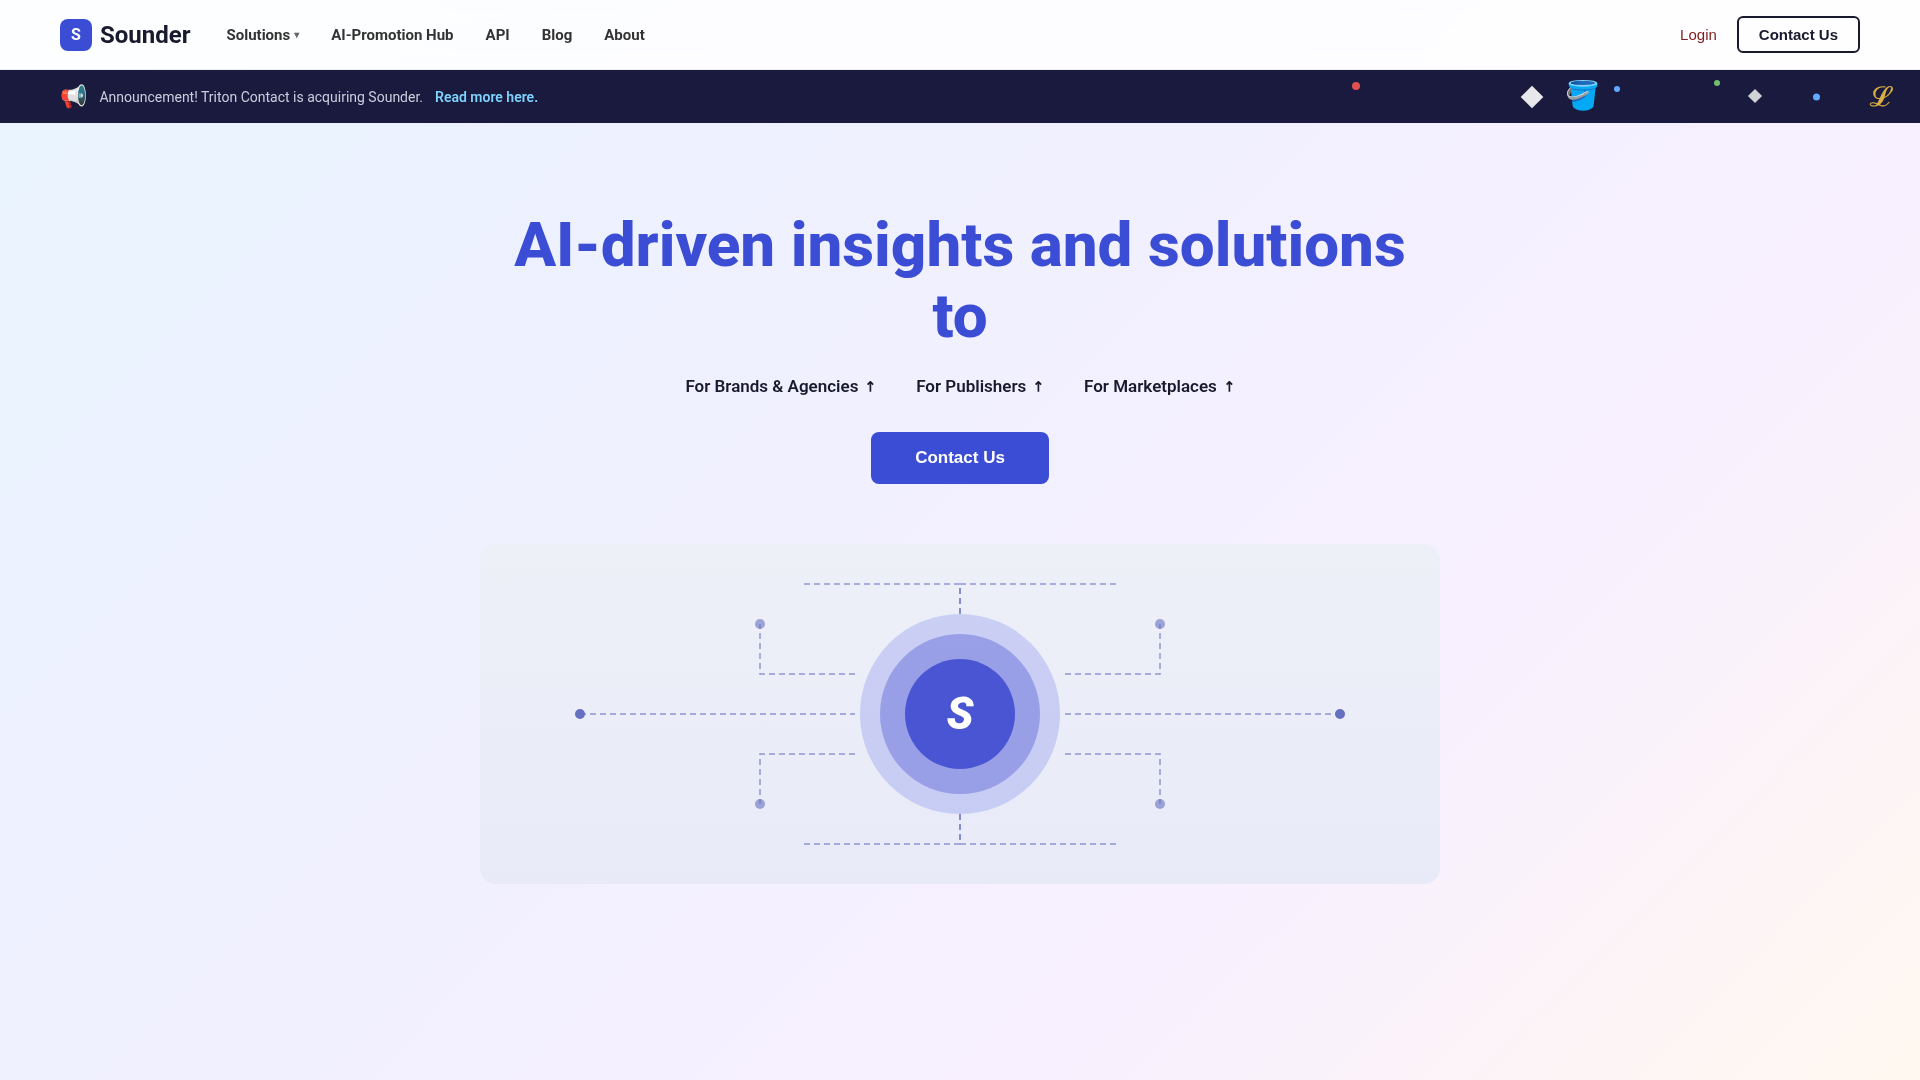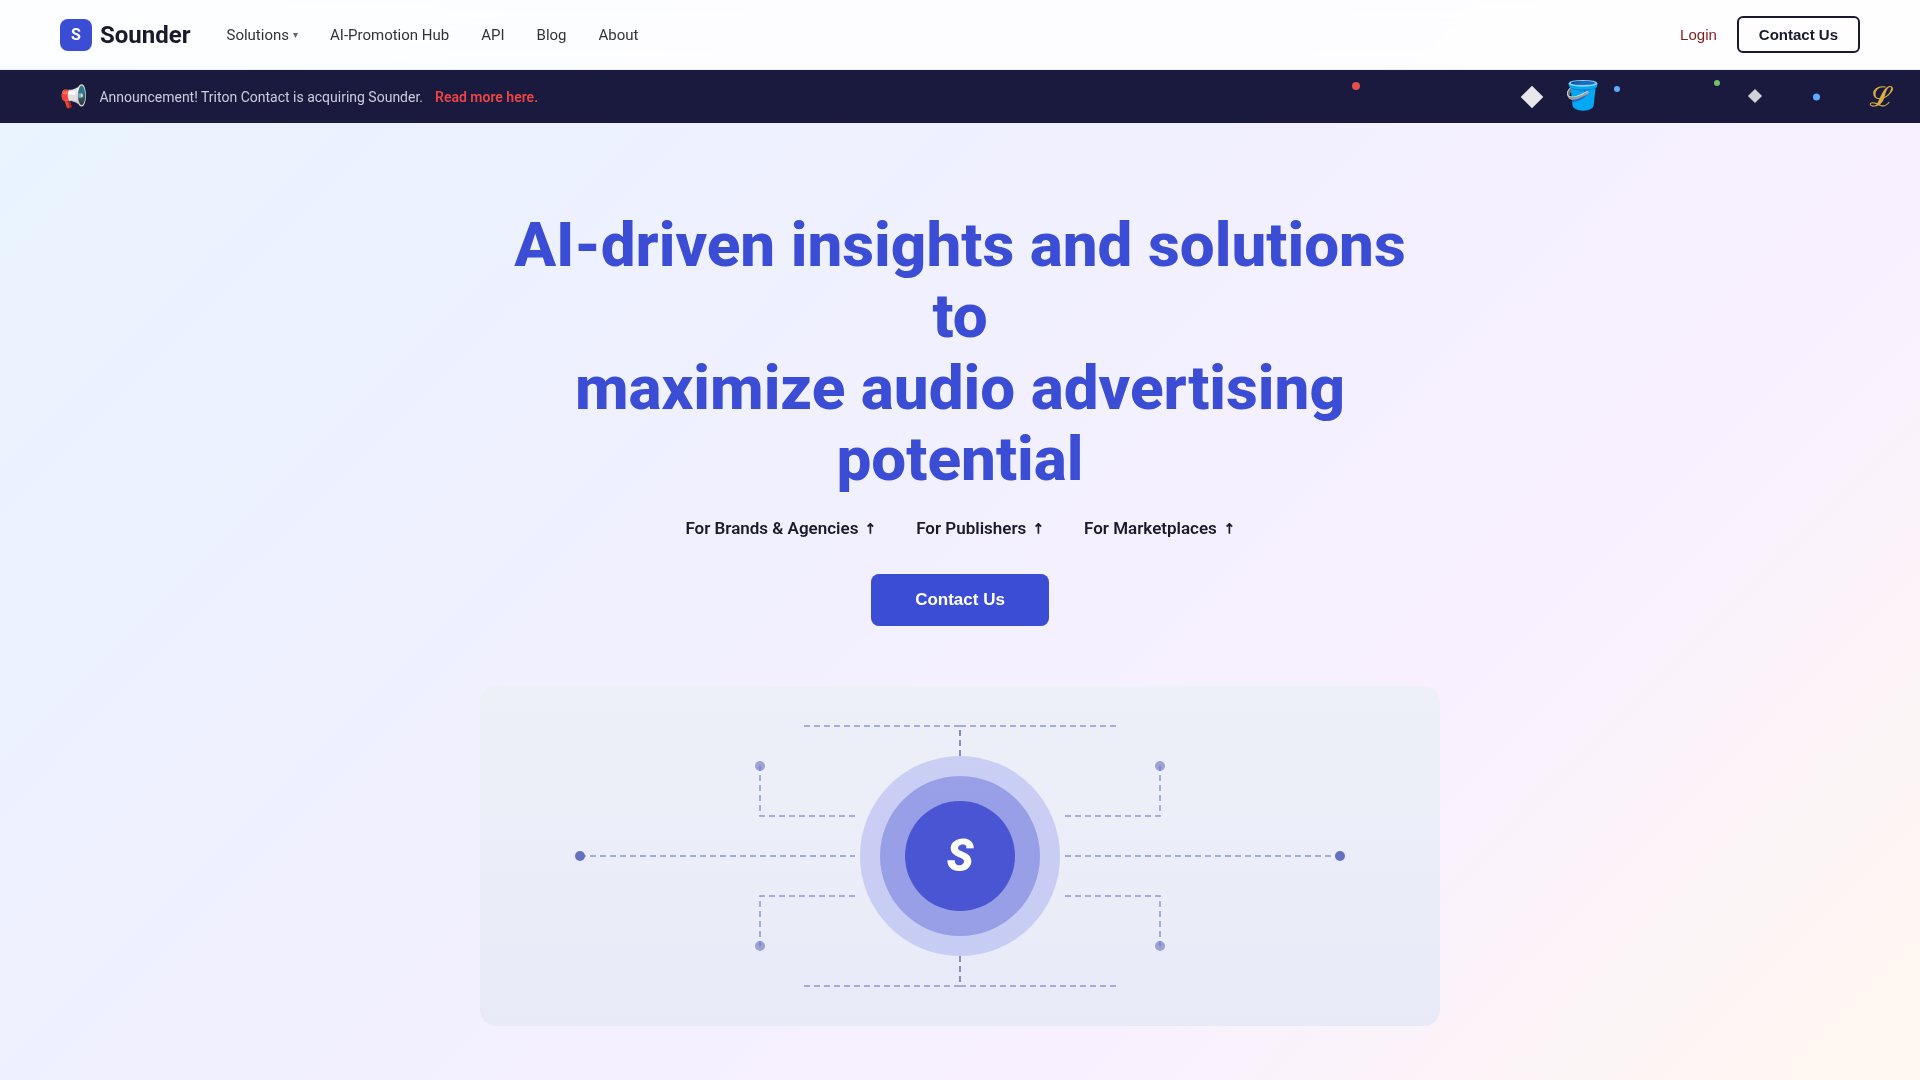--- a/index.html
+++ b/index.html
@@ -55,21 +55,21 @@
     .nav-links {
       display: flex;
       align-items: center;
       gap: 32px;
       list-style: none;
     }
     .nav-links a {
       text-decoration: none;
       color: #333;
       font-size: 15px;
-      font-weight: 400;
+      font-weight: 700;
       display: flex;
       align-items: center;
       gap: 4px;
     }
     .chevron {
       font-size: 10px;
       color: #666;
     }
     .nav-right {
       display: flex;
@@ -106,21 +106,21 @@
       font-size: 14px;
       position: relative;
       overflow: hidden;
     }
     .announcement-banner .banner-icon {
       font-size: 22px;
       flex-shrink: 0;
     }
     .announcement-text { color: #ccd; }
     .announcement-link {
-      color: #ef4444;
+      color: #7dd3fc;
       text-decoration: none;
       font-weight: 600;
     }
     
     .banner-decorations {
       position: absolute;
       right: 0; top: 0; bottom: 0;
       width: 600px;
       pointer-events: none;
     }
@@ -304,21 +304,20 @@
 
     <div style="position:absolute; right:320px; top:50%; transform:translateY(-55%); font-size:28px;">🪣</div>
 
     <div style="position:absolute; right:30px; top:50%; transform:translateY(-50%); font-size:28px; color:#f0c040; opacity:0.9;">𝓛</div>
   </div>
 </div>
 
 <section class="hero">
   <h1 class="hero-title">
     <span>AI-driven insights and solutions to</span><br>
-    <span>maximize audio advertising potential</span>
   </h1>
 
   <div class="hero-links">
     <a class="hero-link" href="#">
       <span>For Brands &amp; Agencies</span>
       <i class="arrow-icon">↗</i>
     </a>
     <a class="hero-link" href="#">
       <span>For Publishers</span>
       <i class="arrow-icon">↗</i>

